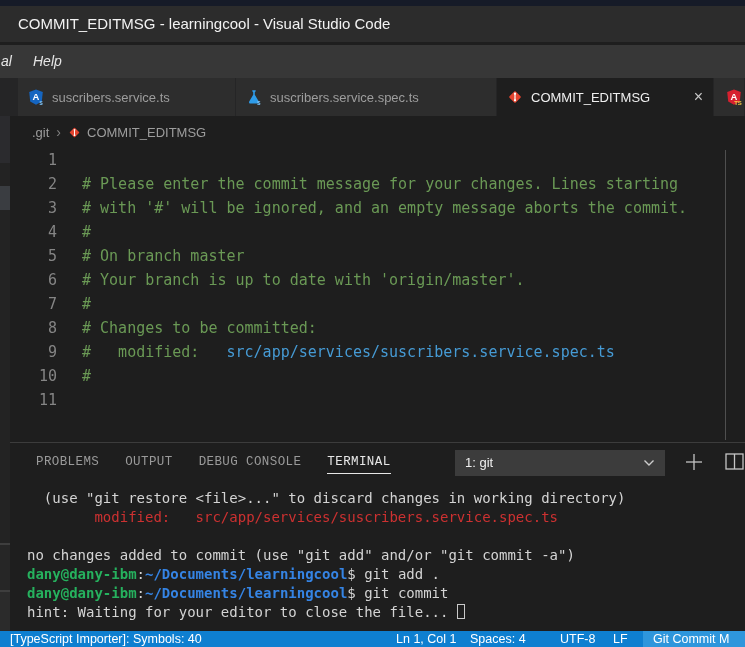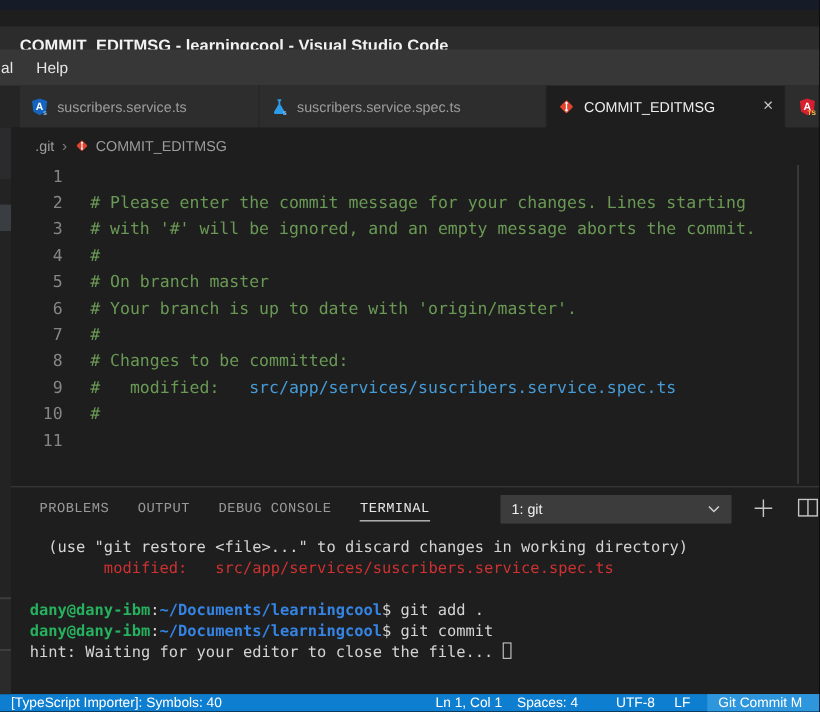--- a/index.html
+++ b/index.html
@@ -1,25 +1,25 @@
 <!DOCTYPE html>
 <html style="--tab-active-bg: #1E1E1E; --tab-inactive-bg: #2D2D2D; --comment-green: #6A9955; --path-blue: #469BD5; --terminal-fg: #D4D4D4; --terminal-red: #CD3131; --prompt-green: #26B15E; --prompt-blue: #3584E4; --statusbar-bg: #0E7FD0; --statusbar-highlight: #2E96DC;"><head>
 <meta charset="utf-8">
 <style>
   html,body{margin:0;padding:0;background:#000;}
   .screen{position:relative;width:745px;height:647px;overflow:hidden;background:#1E1E1E;
           font-family:"Liberation Sans",sans-serif;}
 
   .top-strip{position:absolute;top:0;left:0;width:100%;height:9px;background:#161B28;}
-  .titlebar{position:absolute;top:24px;left:0;width:100%;height:36px;background:#2C2C2C;
-            color:#F2F2F2;font-weight:bold;font-size:15px;line-height:36px;
+  .titlebar{position:absolute;top:6px;left:0;width:100%;height:36px;background:#2C2C2C;
+            color:#F2F2F2;font-weight:normal;font-size:15px;line-height:36px;
             padding-left:18px;box-sizing:border-box;}
   .menubar{position:absolute;top:45px;left:0;width:100%;height:33px;background:#373737;
            color:#E6E6E6;font-size:14px;line-height:33px;}
-  .menu-item{position:absolute;top:0;}
+  .menu-item{position:absolute;top:0;font-style:italic;}
   .m-al{left:1px;} .m-help{left:33px;}
 
   .tabbar{position:absolute;top:78px;left:0;width:100%;height:38px;background:#252526;display:flex;}
   .tab{display:flex;align-items:center;box-sizing:border-box;padding:0 10px;
        background:var(--tab-inactive-bg);border-right:1px solid #252526;
        font-size:13px;color:#9D9D9D;white-space:nowrap;overflow:hidden;}
   .tab.active{background:var(--tab-active-bg);color:#EFEFEF;}
   .tab:nth-child(1){width:218px;margin-left:18px;}
   .tab:nth-child(2){width:261px;}
   .tab:nth-child(3){width:217px;}
@@ -195,20 +195,21 @@
       <svg width="20" height="18" viewBox="0 0 20 18">
         <rect x="1" y="1" width="17" height="15" fill="none" stroke="#C5C5C5" stroke-width="1.3"></rect>
         <line x1="9.5" y1="1" x2="9.5" y2="16" stroke="#C5C5C5" stroke-width="1.3"></line>
       </svg>
     </span>
 
   <div class="terminal" id="terminal">
       <div class="term-line"><span class="seg-fg">  (use "git restore &lt;file&gt;..." to discard changes in working directory)</span></div>
       <div class="term-line"><span class="seg-red">        modified:   src/app/services/suscribers.service.spec.ts</span></div>
       <div class="term-line"></div>
+      <div class="term-line"><span class="seg-fg">no changes added to commit (use "git add" and/or "git commit -a")</span></div>
       <div class="term-line"><span class="seg-green">dany@dany-ibm</span><span class="seg-fg">:</span><span class="seg-blue">~/Documents/learningcool</span><span class="seg-fg">$ git add .</span></div>
       <div class="term-line"><span class="seg-green">dany@dany-ibm</span><span class="seg-fg">:</span><span class="seg-blue">~/Documents/learningcool</span><span class="seg-fg">$ git commit</span></div>
       <div class="term-line"><span class="seg-fg">hint: Waiting for your editor to close the file... </span><span class="seg-cursor"></span></div>
     </div>
 
   <div class="statusbar">
     <span class="sb-left">[TypeScript Importer]: Symbols: 40</span>
     <span id="sbright"><span class="sitem" style="left: 396px; text-align: right;">Ln 1, Col 1</span><span class="sitem" style="left: 470px;">Spaces: 4</span><span class="sitem" style="left: 560px;">UTF-8</span><span class="sitem" style="left: 613px;">LF</span><span class="sitem shl" style="left: 643px;">Git Commit M</span></span>
   </div>
 

